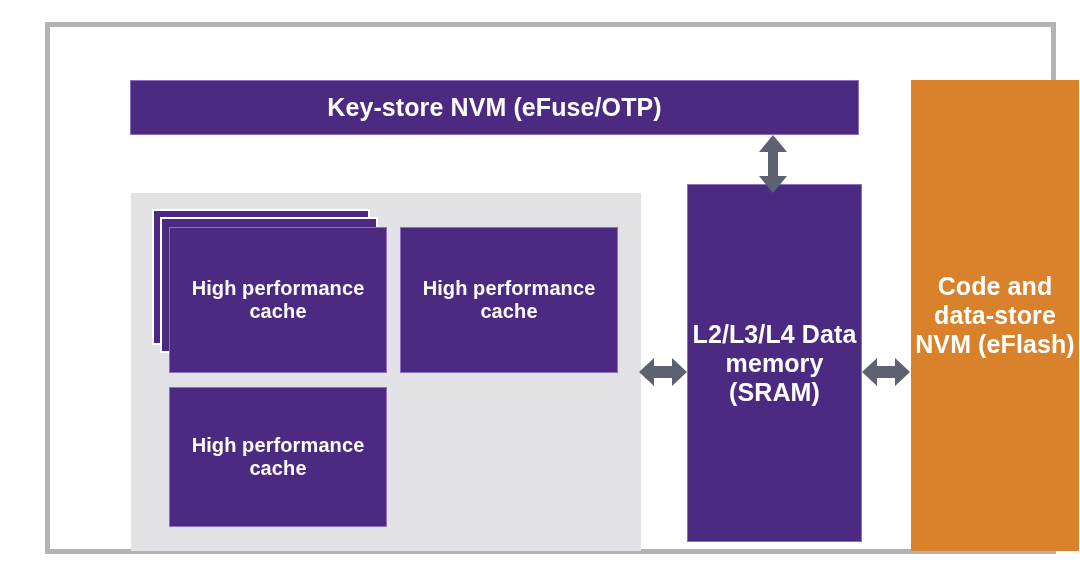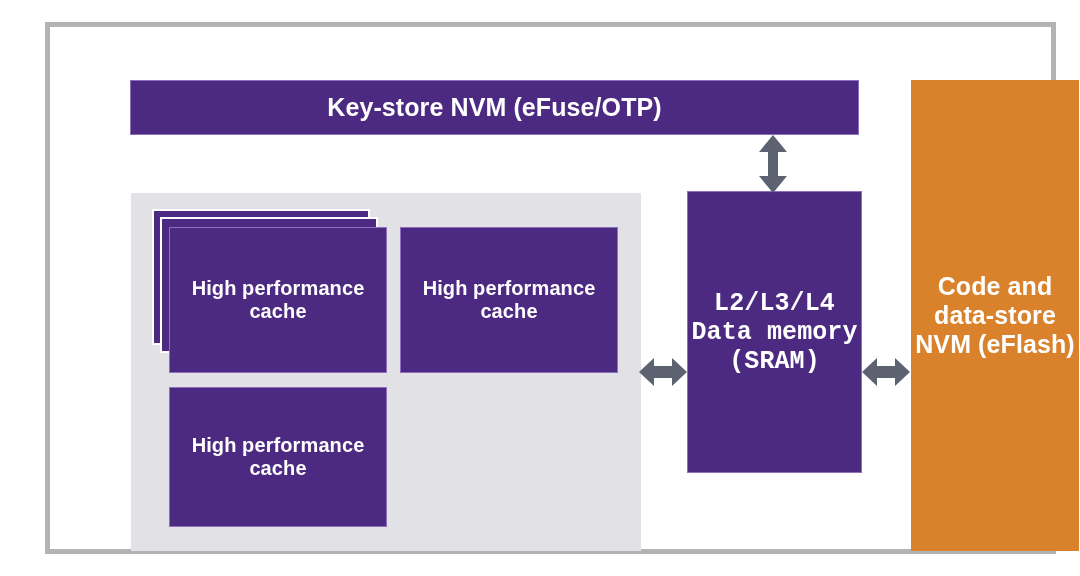--- a/index.html
+++ b/index.html
@@ -110,25 +110,24 @@
   .cache-c {
     left: 119px;
     top: 360px;
     width: 218px;
     height: 140px;
   }
 
   
   .sram {
     left: 637px;
-    top: 164px;
+    top: 157px;
     width: 175px;
-    height: 282px;
+    height: 358px;
     font-size: 25px;
-    font-family: Liberation Mono, monospace;
   }
 
   
   .eflash {
     left: 861px;
     top: 53px;
     width: 168px;
     height: 471px;
     font-size: 25px;
   }

